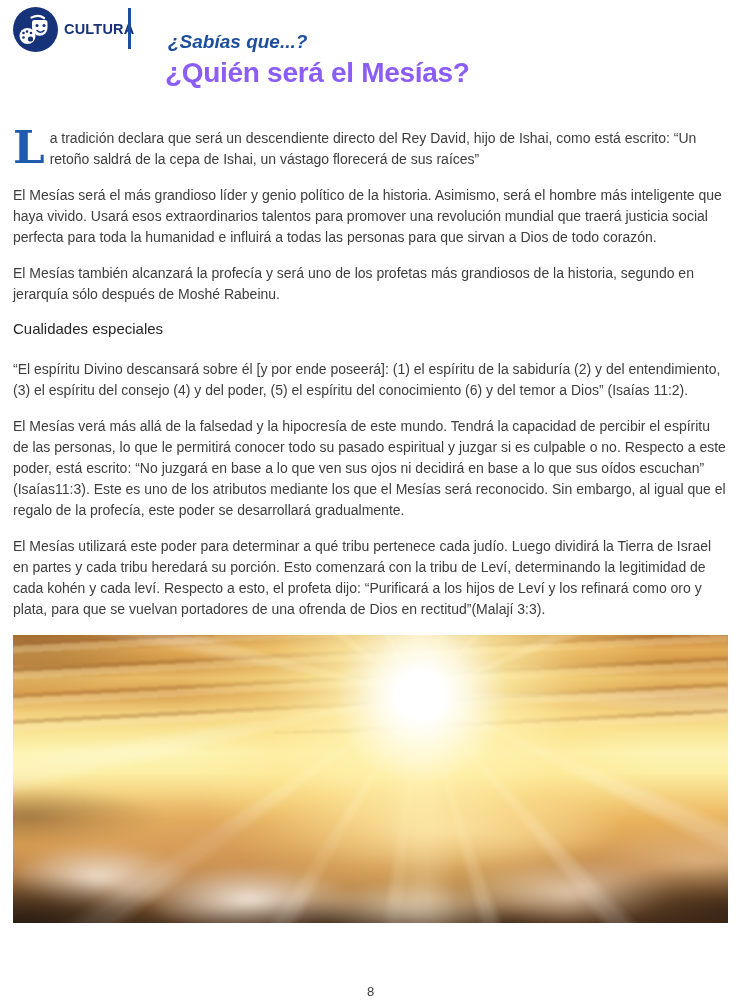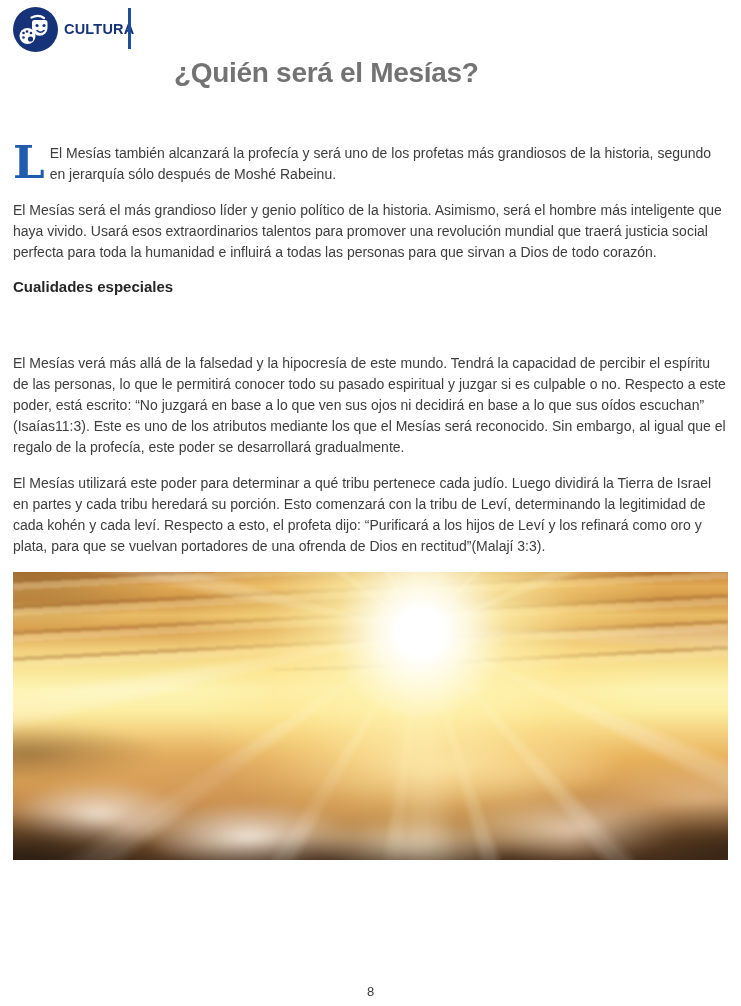--- a/index.html
+++ b/index.html
@@ -14,27 +14,27 @@
   .section-label{
     position:absolute;left:64px;top:21px;
     font-size:14.5px;font-weight:bold;color:#16337a;letter-spacing:.2px;
   }
   .divider{position:absolute;left:128px;top:8px;width:3px;height:41px;background:#1b4f9e;}
   .kicker{
     position:absolute;left:168px;top:31px;
     font-size:19px;font-weight:bold;font-style:italic;color:#1b4f9e;
   }
   .title{
-    position:absolute;left:174px;top:57px;margin:0;
-    font-size:28px;font-weight:bold;color:#737373;letter-spacing:-.3px;
+    position:absolute;left:165px;top:57px;margin:0;
+    font-size:28px;font-weight:bold;color:#8b5cf6;letter-spacing:-.3px;
   }
   
   .article{padding:0 13px;}
   .para{margin:0 0 15px;font-size:14px;line-height:21px;color:#3d3d3d;}
-  .subheading{margin:13px 0 22px;font-size:15px;font-weight:bold;color:#262626;}
+  .subheading{margin:13px 0 22px;font-size:15px;font-weight:normal;color:#262626;}
   .dropcap{
     float:left;font-family:"DejaVu Serif", serif;font-weight:bold;
     font-size:45px;line-height:37px;color:#1f5cae;margin:1px 5px 0 0;
   }
   
   figure{margin:0;}
   .photo{
     position:relative;width:715px;height:288px;overflow:hidden;
     background:
       radial-gradient(ellipse 30% 25% at 2% 2%, rgba(120,80,40,.45), transparent 70%),
@@ -102,34 +102,35 @@
         <circle cx="14.5" cy="29" r="8" fill="#ffffff"></circle>
         <circle cx="17.5" cy="32" r="2.6" fill="#16337a"></circle>
         <circle cx="10.5" cy="26" r="1.3" fill="#16337a"></circle>
         <circle cx="14" cy="24.5" r="1.3" fill="#16337a"></circle>
         <circle cx="18" cy="26" r="1.3" fill="#16337a"></circle>
         <circle cx="10.5" cy="30.5" r="1.3" fill="#16337a"></circle>
       </svg>
     </div>
     <span class="section-label">CULTURA</span>
     <div class="divider"></div>
+    <div class="kicker">¿Sabías que...?</div>
     <h1 class="title">¿Quién será el Mesías?</h1>
   </header>
 
   <main class="article">
-    <p class="para"><span class="dropcap">L</span></p>
+    <p class="para"><span class="dropcap">L</span><span>a tradición declara que será un descendiente directo del Rey David, hijo de Ishai, como está escrito: “Un retoño saldrá de la cepa de Ishai, un vástago florecerá de sus raíces”</span></p>
+
+    <p class="para">El Mesías será el más grandioso líder y genio político de la historia. Asimismo, será el hombre más inteligente que haya vivido. Usará esos extraordinarios talentos para promover una revolución mundial que traerá justicia social perfecta para toda la humanidad e influirá a todas las personas para que sirvan a Dios de todo corazón.</p>
 
     <p class="para">El Mesías también alcanzará la profecía y será uno de los profetas más grandiosos de la historia, segundo en jerarquía sólo después de Moshé Rabeinu.</p>
-
-    <p class="para">El Mesías será el más grandioso líder y genio político de la historia. Asimismo, será el hombre más inteligente que haya vivido. Usará esos extraordinarios talentos para promover una revolución mundial que traerá justicia social perfecta para toda la humanidad e influirá a todas las personas para que sirvan a Dios de todo corazón.</p>
 
     <h2 class="subheading">Cualidades especiales</h2>
 
 
-    <p class="para"><br></p>
+    <p class="para"><span>“El espíritu Divino descansará sobre él [y por ende poseerá]: (1) el espíritu de la sabiduría (2) y del entendimiento, (3) el espíritu del consejo (4) y del poder, (5) el espíritu del conocimiento (6) y del temor a Dios” (Isaías 11:2).</span><br></p>
 
     <p class="para">El Mesías verá más allá de la falsedad y la hipocresía de este mundo. Tendrá la capacidad de percibir el espíritu de las personas, lo que le permitirá conocer todo su pasado espiritual y juzgar si es culpable o no. Respecto a este poder, está escrito: “No juzgará en base a lo que ven sus ojos ni decidirá en base a lo que sus oídos escuchan” (Isaías11:3). Este es uno de los atributos mediante los que el Mesías será reconocido. Sin embargo, al igual que el regalo de la profecía, este poder se desarrollará gradualmente.</p>
 
     <p class="para">El Mesías utilizará este poder para determinar a qué tribu pertenece cada judío. Luego dividirá la Tierra de Israel en partes y cada tribu heredará su porción. Esto comenzará con la tribu de Leví, determinando la legitimidad de cada kohén y cada leví. Respecto a esto, el profeta dijo: “Purificará a los hijos de Leví y los refinará como oro y plata, para que se vuelvan portadores de una ofrenda de Dios en rectitud”(Malají 3:3).</p>
 
     <figure>
       <div class="photo">
         <div class="streaks"></div>
         <div class="rays"></div>
         <div class="clouds"></div>

